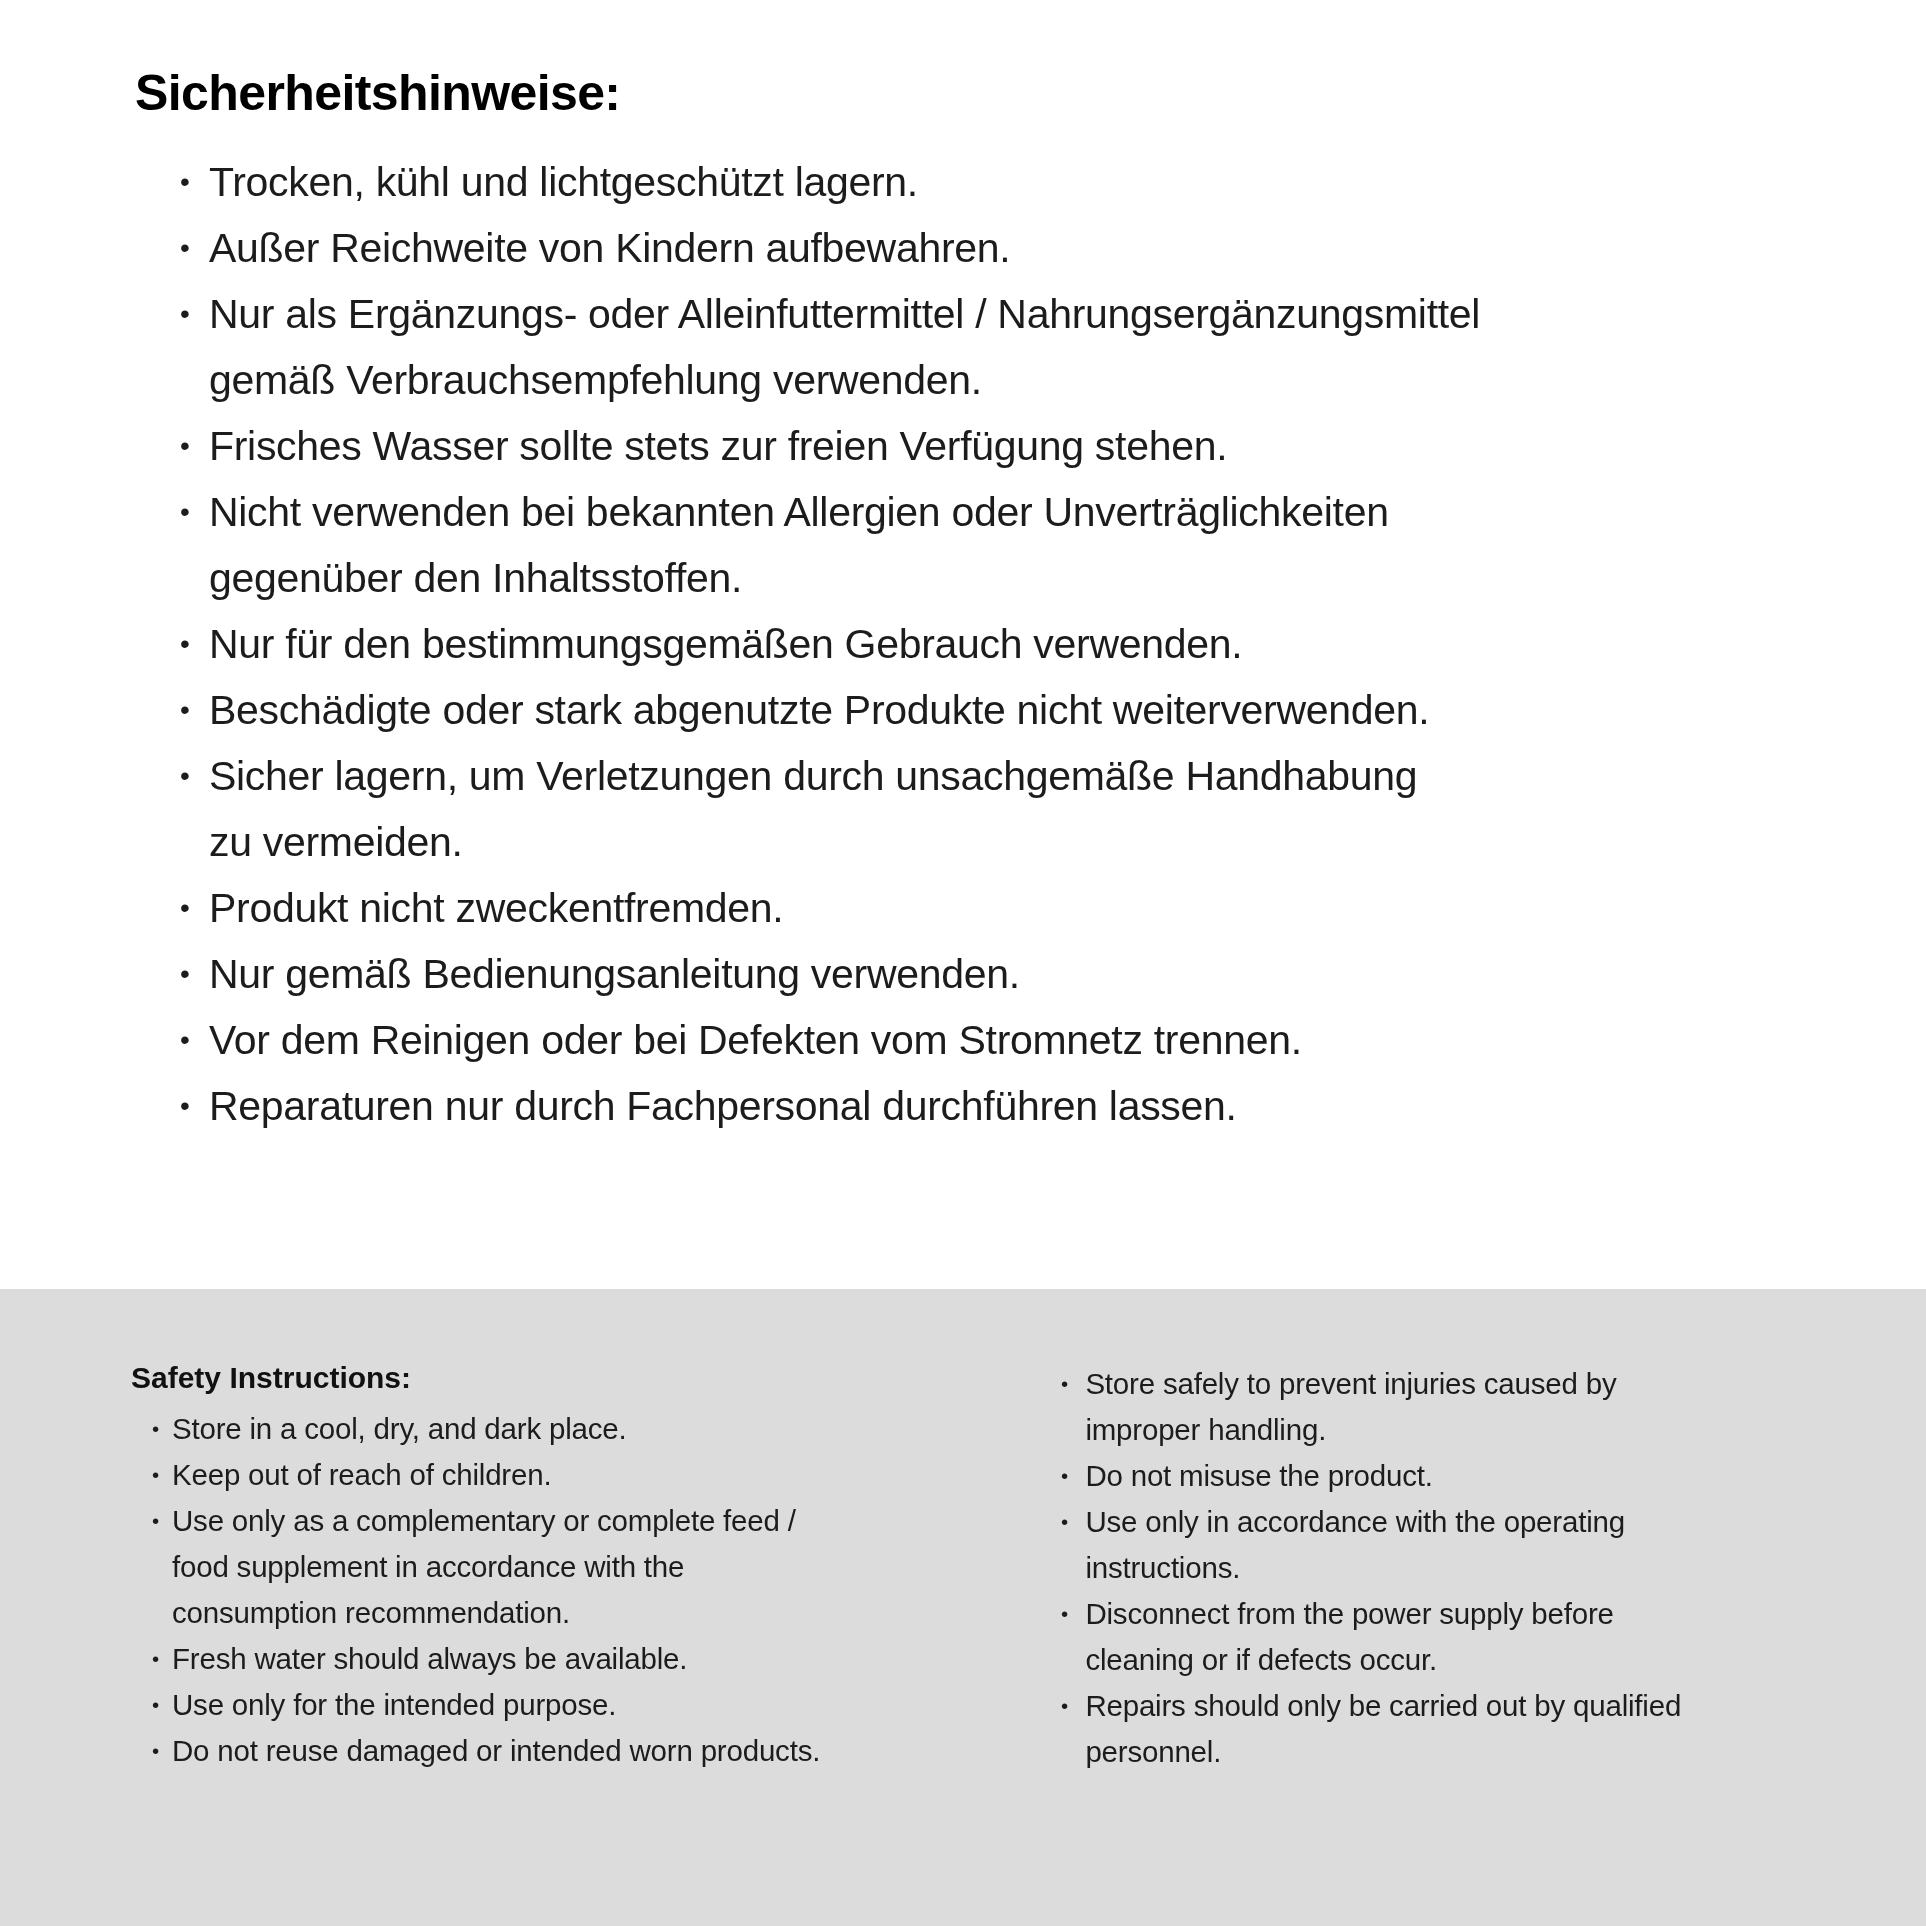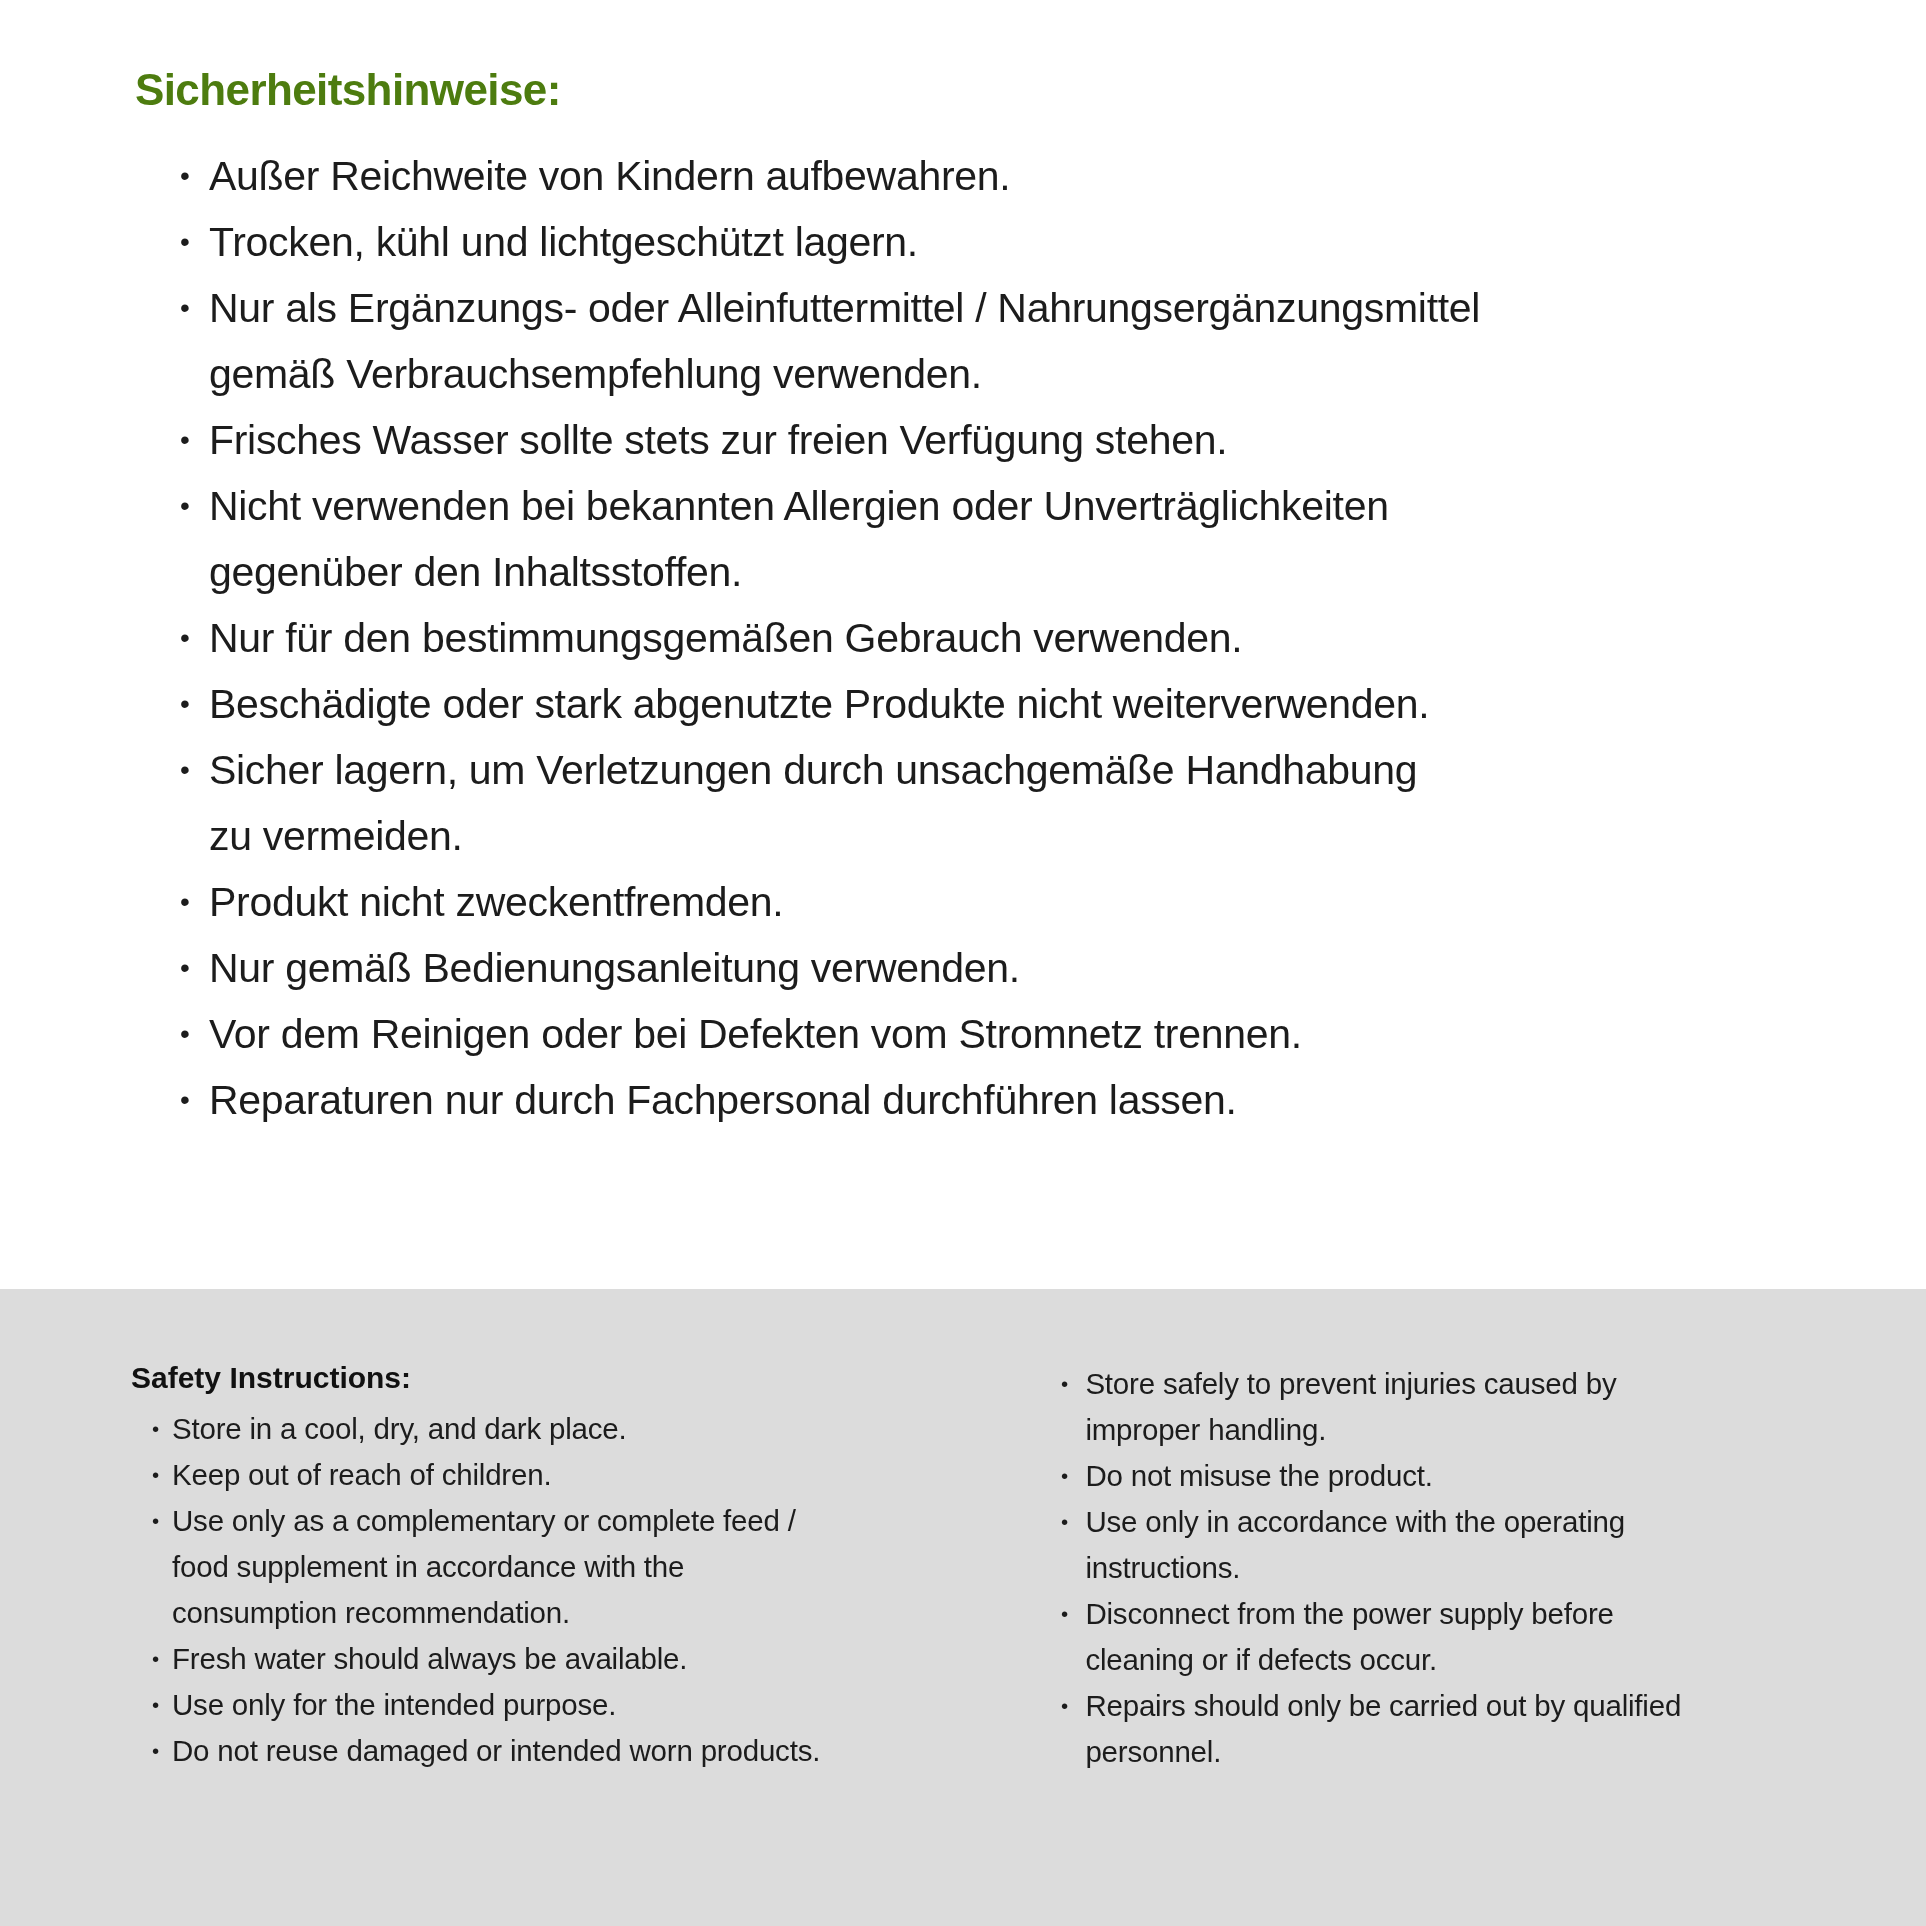--- a/index.html
+++ b/index.html
@@ -16,25 +16,25 @@
   
   .de-section {
     position: absolute;
     top: 0; left: 0;
     width: 1926px;
     box-sizing: border-box;
     padding: 68px 77px 0 135px;
   }
   .de-title {
     margin: 0 0 31px 0;
-    font-size: 44px;
+    font-size: 50px;
     line-height: 1.0;
     font-weight: bold;
     letter-spacing: -0.6px;
-    color: #4d7c0f;
+    color: #000000;
   }
   ul.safety-list {
     list-style: none;
     margin: 0;
     padding: 0;
   }
   ul.de-list {
     font-size: 41px;
     line-height: 66px;
     padding-left: 74px;
@@ -101,22 +101,22 @@
   ul.en-list-right li::before { left: -24.4px; }
 </style>
 </head>
 <body>
 
 <div class="page">
 
   <section class="de-section">
     <h1 class="de-title">Sicherheitshinweise:</h1>
     <ul class="safety-list de-list">
+      <li>Trocken, kühl und lichtgeschützt lagern.</li>
       <li>Außer Reichweite von Kindern aufbewahren.</li>
-      <li>Trocken, kühl und lichtgeschützt lagern.</li>
       <li>Nur als Ergänzungs- oder Alleinfuttermittel / Nahrungsergänzungsmittel
 gemäß Verbrauchsempfehlung verwenden.</li>
       <li>Frisches Wasser sollte stets zur freien Verfügung stehen.</li>
       <li>Nicht verwenden bei bekannten Allergien oder Unverträglichkeiten
 gegenüber den Inhaltsstoffen.</li>
       <li>Nur für den bestimmungsgemäßen Gebrauch verwenden.</li>
       <li>Beschädigte oder stark abgenutzte Produkte nicht weiterverwenden.</li>
       <li>Sicher lagern, um Verletzungen durch unsachgemäße Handhabung
 zu vermeiden.</li>
       <li>Produkt nicht zweckentfremden.</li>

